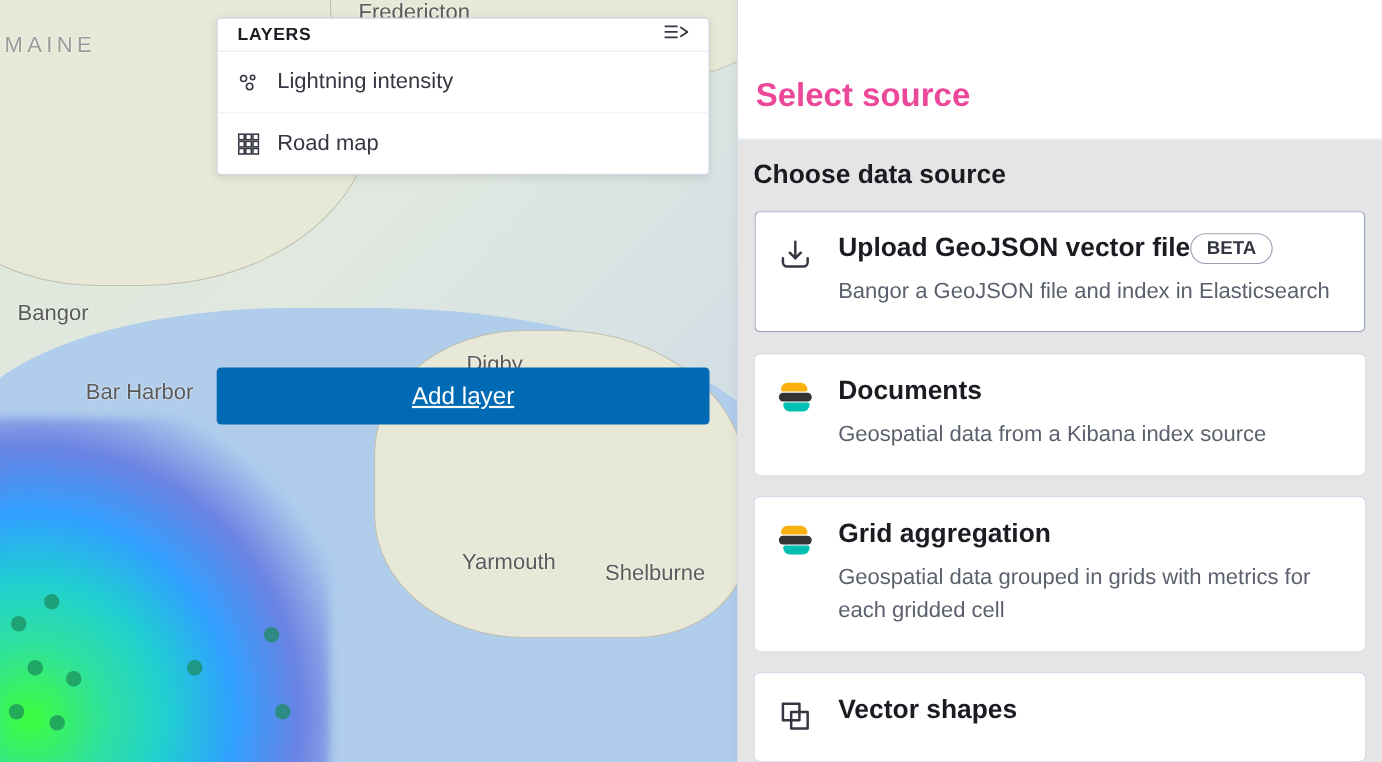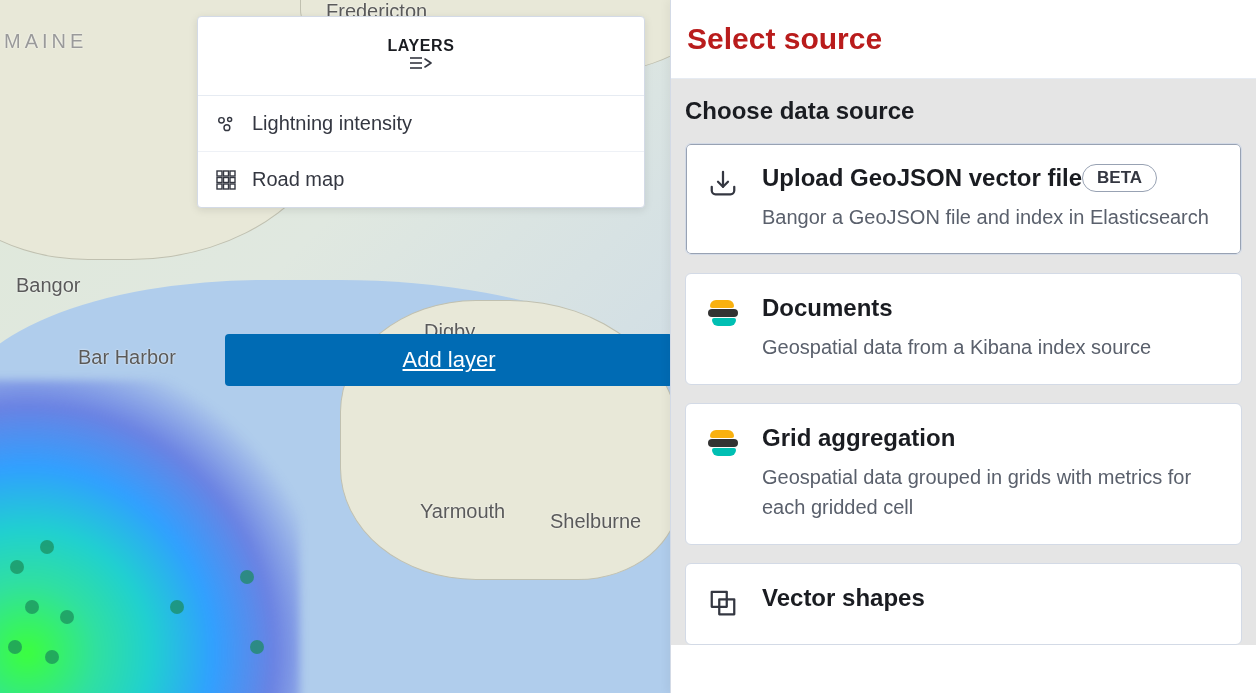--- a/index.html
+++ b/index.html
@@ -73,23 +73,22 @@
     width: 448px;
     background: #fff;
     border: 1px solid #d3dae6;
     border-radius: 4px;
     box-shadow: 0 2px 8px rgba(0,0,0,0.1);
   }
   .layers-header {
     display: flex;
     align-items: center;
     justify-content: space-between;
-    padding: 20px 18px;
+    padding: 4px 18px;
     border-bottom: 1px solid #e6ebf2;
-    flex-direction: column;
   }
   .layers-title {
     font-size: 16px;
     font-weight: 700;
     letter-spacing: 0.6px;
     color: #1a1c21;
   }
   .collapse-btn {
     cursor: pointer;
     color: #343741;
@@ -127,41 +126,41 @@
     background: #006bb4;
     color: #fff;
     border: none;
     border-radius: 4px;
     font-size: 22px;
     text-decoration: underline;
     cursor: pointer;
     display: flex;
     align-items: center;
     justify-content: center;
-    margin-left: 28px;
   }
 
   
   .flyout {
     position: absolute;
     left: 670px; top: 0;
     width: 586px; height: 693px;
     background: #fff;
     border-left: 1px solid #d3dae6;
     box-shadow: -4px 0 8px rgba(0,0,0,0.04);
     overflow-y: auto;
   }
   .flyout-header {
     padding: 22px 16px 22px 16px;
     border-bottom: 1px solid #e6ebf2;
   }
   .flyout-title {
     font-size: 30px;
     font-weight: 700;
-    color: #b91c1c;
+    color: #ec4899;
+    margin-top: 48px;
   }
   .flyout-body {
     padding: 18px 14px 0 14px;
     background: #e5e5e5;
   }
   .subheader {
     font-size: 24px;
     font-weight: 700;
     color: #1a1c21;
     margin-bottom: 18px;

